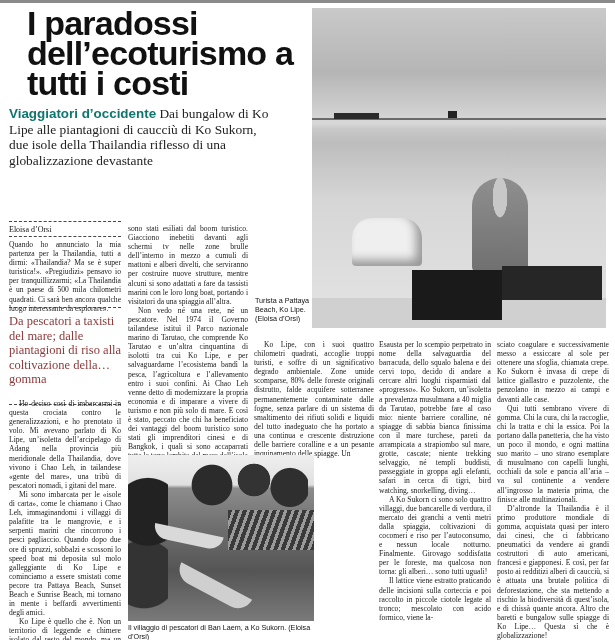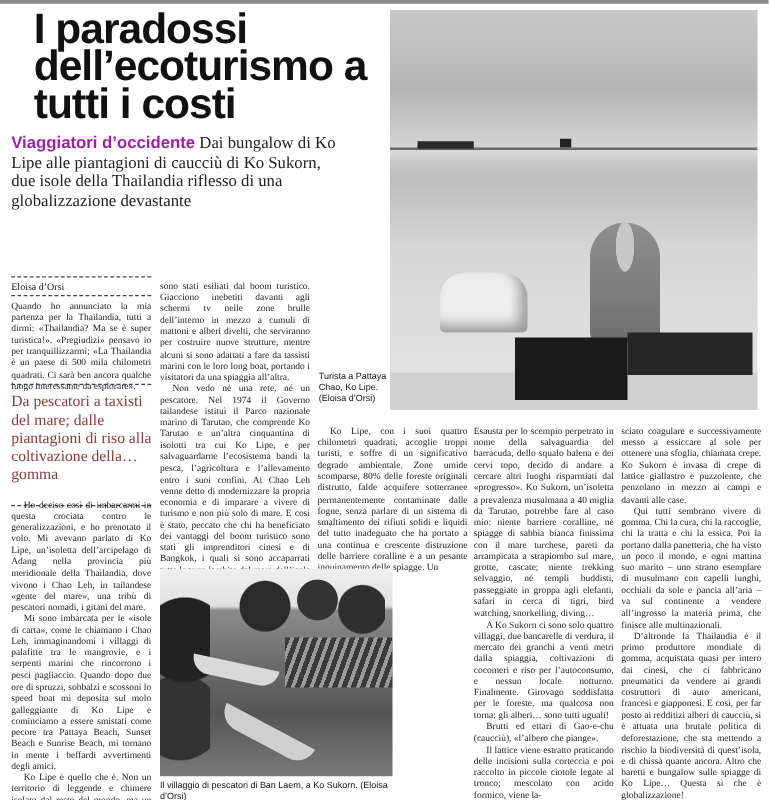--- a/index.html
+++ b/index.html
@@ -1,21 +1,21 @@
 <!DOCTYPE html>
 <html><head>
 <meta charset="utf-8">
 <style>
   * { box-sizing: border-box; margin: 0; padding: 0; }
   html, body { width: 615px; height: 640px; background: #ffffff; overflow: hidden; }
   body { position: relative; font-family: "DejaVu Serif", serif; color: #111; }
   .topbar { position: absolute; left: 0; top: 0; width: 615px; height: 3px; background: #8a8a8a; }
   .headline { position: absolute; left: 9px; top: 8px; width: 290px; font-family: "Liberation Sans", sans-serif; font-weight: bold; font-size: 34px; line-height: 30px; letter-spacing: -0.8px; color: #111; margin-left: 18px; }
   .deck { position: absolute; left: 9px; top: 106px; width: 260px; font-family: "Liberation Serif", serif; font-size: 13.4px; line-height: 15.5px; color: #222; }
-  .deck .kicker { font-family: "Liberation Sans", sans-serif; font-weight: bold; color: #a21caf; }
+  .deck .kicker { font-family: "Liberation Sans", sans-serif; font-weight: bold; color: #0f766e; }
   .photo { position: absolute; overflow: hidden; }
   .photo-beach { left: 312px; top: 8px; width: 294px; height: 320px; background: linear-gradient(to bottom, #c9c9c9 0%, #b5b5b5 20%, #d8d8d8 36%, #c8c8c8 38%, #bdbdbd 42%, #d6d6d6 60%, #e4e4e4 100%); }
   .photo-beach .horizon { position: absolute; left: 0; top: 110px; width: 100%; height: 2px; background: #6a6a6a; }
   .photo-beach .boat1 { position: absolute; left: 22px; top: 105px; width: 45px; height: 6px; background: #2a2a2a; }
   .photo-beach .boat2 { position: absolute; left: 136px; top: 103px; width: 9px; height: 7px; background: #222; }
   .photo-beach .woman { position: absolute; left: 160px; top: 170px; width: 56px; height: 96px; background: radial-gradient(ellipse at 50% 20%, #c8c8c8 0 18%, transparent 19%), linear-gradient(#8f8f8f,#6f6f6f); border-radius: 30px 30px 8px 8px; }
   .photo-beach .bench { position: absolute; left: 100px; top: 262px; width: 90px; height: 50px; background: #1a1a1a; }
   .photo-beach .bench2 { position: absolute; left: 190px; top: 258px; width: 100px; height: 34px; background: #262626; }
   .photo-beach .towel { position: absolute; left: 40px; top: 210px; width: 70px; height: 48px; background: #efefef; border-radius: 20px 20px 4px 4px; box-shadow: inset -6px -6px 10px #999; }
   .photo-beach .sand { position: absolute; left: 0; top: 290px; width: 100%; height: 30px; background: #d0d0d0; }
@@ -49,21 +49,21 @@
 <div class="photo photo-beach" title="Turista sulla spiaggia di Pattaya Beach">
   <div class="horizon"></div>
   <div class="boat1"></div>
   <div class="boat2"></div>
   <div class="towel"></div>
   <div class="woman"></div>
   <div class="sand"></div>
   <div class="bench"></div>
   <div class="bench2"></div>
 </div>
-<div class="caption-beach">Turista a Pattaya Chao, Ko Lipe. (Eloisa d’Orsi)</div>
+<div class="caption-beach">Turista a Pattaya Beach, Ko Lipe. (Eloisa d’Orsi)</div>
 
 <div class="rule" style="left:9px; top:221px; width:112px;"></div>
 <div class="byline">Eloisa d’Orsi</div>
 <div class="rule" style="left:9px; top:236px; width:112px;"></div>
 
 <div class="col" style="left:9px; top:240px; width:112px; height:64px;">
   <p>Quando ho annunciato la mia partenza per la Thailandia, tutti a dirmi: «Thailandia? Ma se è super turistica!». «Pregiudizi» pensavo io per tranquillizzarmi; «La Thailandia è un paese di 500 mila chilometri quadrati. Ci sarà ben ancora qualche luogo interessante da esplorare».</p>
 </div>
 <div class="rule" style="left:9px; top:307px; width:112px;"></div>
 
@@ -93,21 +93,20 @@
   <div class="huts"></div>
   <div class="foliage"></div>
   <div class="boatA"></div>
   <div class="boatB"></div>
 </div>
 <div class="caption-village">Il villaggio di pescatori di Ban Laem, a Ko Sukorn. (Eloisa d’Orsi)</div>
 
 <div class="col" style="left:379px; top:340px; width:112px; height:296px;">
   <p>Esausta per lo scempio perpetrato in nome della salvaguardia del barracuda, dello squalo balena e dei cervi topo, decido di andare a cercare altri luoghi risparmiati dal «progresso». Ko Sukorn, un’isoletta a prevalenza musulmana a 40 miglia da Tarutao, potrebbe fare al caso mio: niente barriere coralline, né spiagge di sabbia bianca finissima con il mare turchese, pareti da arrampicata a strapiombo sul mare, grotte, cascate; niente trekking selvaggio, né templi buddisti, passeggiate in groppa agli elefanti, safari in cerca di tigri, bird watching, snorkelling, diving…</p>
   <p>A Ko Sukorn ci sono solo quattro villaggi, due bancarelle di verdura, il mercato dei granchi a venti metri dalla spiaggia, coltivazioni di cocomeri e riso per l’autoconsumo, e nessun locale notturno. Finalmente. Girovago soddisfatta per le foreste, ma qualcosa non torna: gli alberi… sono tutti uguali!</p>
-  <p>Brutti ed ettari di Gao-e-chu (caucciù), «l’albero che piange».</p>
   <p>Il lattice viene estratto praticando delle incisioni sulla corteccia e poi raccolto in piccole ciotole legate al tronco; mescolato con acido formico, viene la-</p>
 </div>
 
 <div class="col" style="left:497px; top:340px; width:112px; height:296px;">
   <p>sciato coagulare e successivamente messo a essiccare al sole per ottenere una sfoglia, chiamata crepe. Ko Sukorn è invasa di crepe di lattice giallastro e puzzolente, che penzolano in mezzo ai campi e davanti alle case.</p>
   <p>Qui tutti sembrano vivere di gomma. Chi la cura, chi la raccoglie, chi la tratta e chi la essica. Poi la portano dalla panetteria, che ha visto un poco il mondo, e ogni mattina suo marito – uno strano esemplare di musulmano con capelli lunghi, occhiali da sole e pancia all’aria – va sul continente a vendere all’ingrosso la materia prima, che finisce alle multinazionali.</p>
   <p>D’altronde la Thailandia è il primo produttore mondiale di gomma, acquistata quasi per intero dai cinesi, che ci fabbricano pneumatici da vendere ai grandi costruttori di auto americani, francesi e giapponesi. E così, per far posto ai redditizi alberi di caucciù, si è attuata una brutale politica di deforestazione, che sta mettendo a rischio la biodiversità di quest’isola, e di chissà quante ancora. Altro che baretti e bungalow sulle spiagge di Ko Lipe… Questa sì che è globalizzazione!</p>
 
 </div>
 

